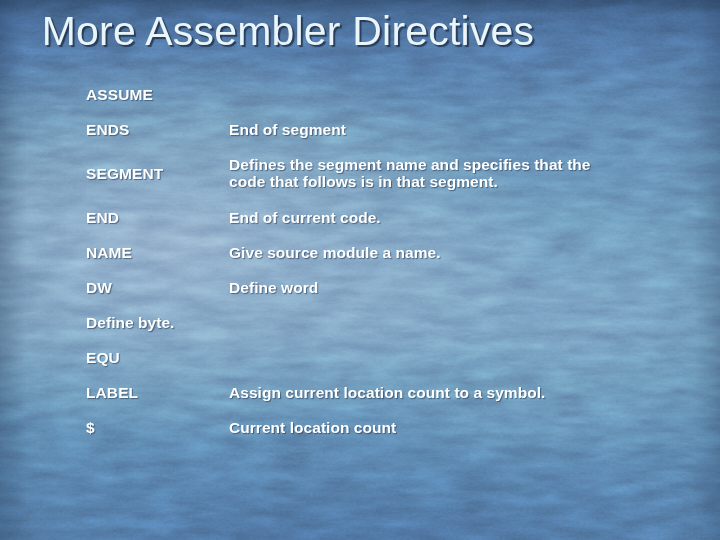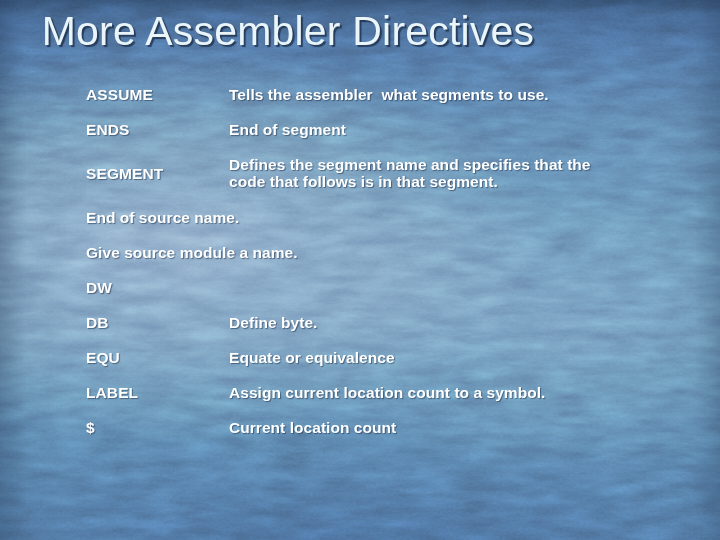--- a/index.html
+++ b/index.html
@@ -164,54 +164,54 @@
   </svg>
 
   <div id="vignette"></div>
 
   <div id="title">More Assembler Directives</div>
 
   <div id="directives">
 
     <div class="row">
       <div class="term">ASSUME</div>
-      <div class="def">Tells the assembler  what segments to use.</div>
     </div>
 
     <div class="row">
       <div class="term">ENDS</div>
       <div class="def">End of segment</div>
     </div>
 
     <div class="row tall">
       <div class="term">SEGMENT</div>
       <div class="def"><span>Defines the segment name and specifies that the</span><span class="line2">code that follows is in that segment.</span></div>
     </div>
 
 
     <div class="row">
-      <div class="def">End of source name.</div>
-    </div>
-
-    <div class="row">
+      <div class="term">END</div>
+      <div class="def">End of current code.</div>
+    </div>
+
+    <div class="row">
+      <div class="term">NAME</div>
       <div class="def">Give source module a name.</div>
     </div>
 
     <div class="row">
       <div class="term">DW</div>
-    </div>
-
-    <div class="row">
-      <div class="term">DB</div>
+      <div class="def">Define word</div>
+    </div>
+
+    <div class="row">
       <div class="def">Define byte.</div>
     </div>
 
     <div class="row">
       <div class="term">EQU</div>
-      <div class="def">Equate or equivalence</div>
     </div>
 
     <div class="row">
       <div class="term">LABEL</div>
       <div class="def">Assign current location count to a symbol.</div>
     </div>
 
     <div class="row">
       <div class="term">$</div>
       <div class="def">Current location count</div>

